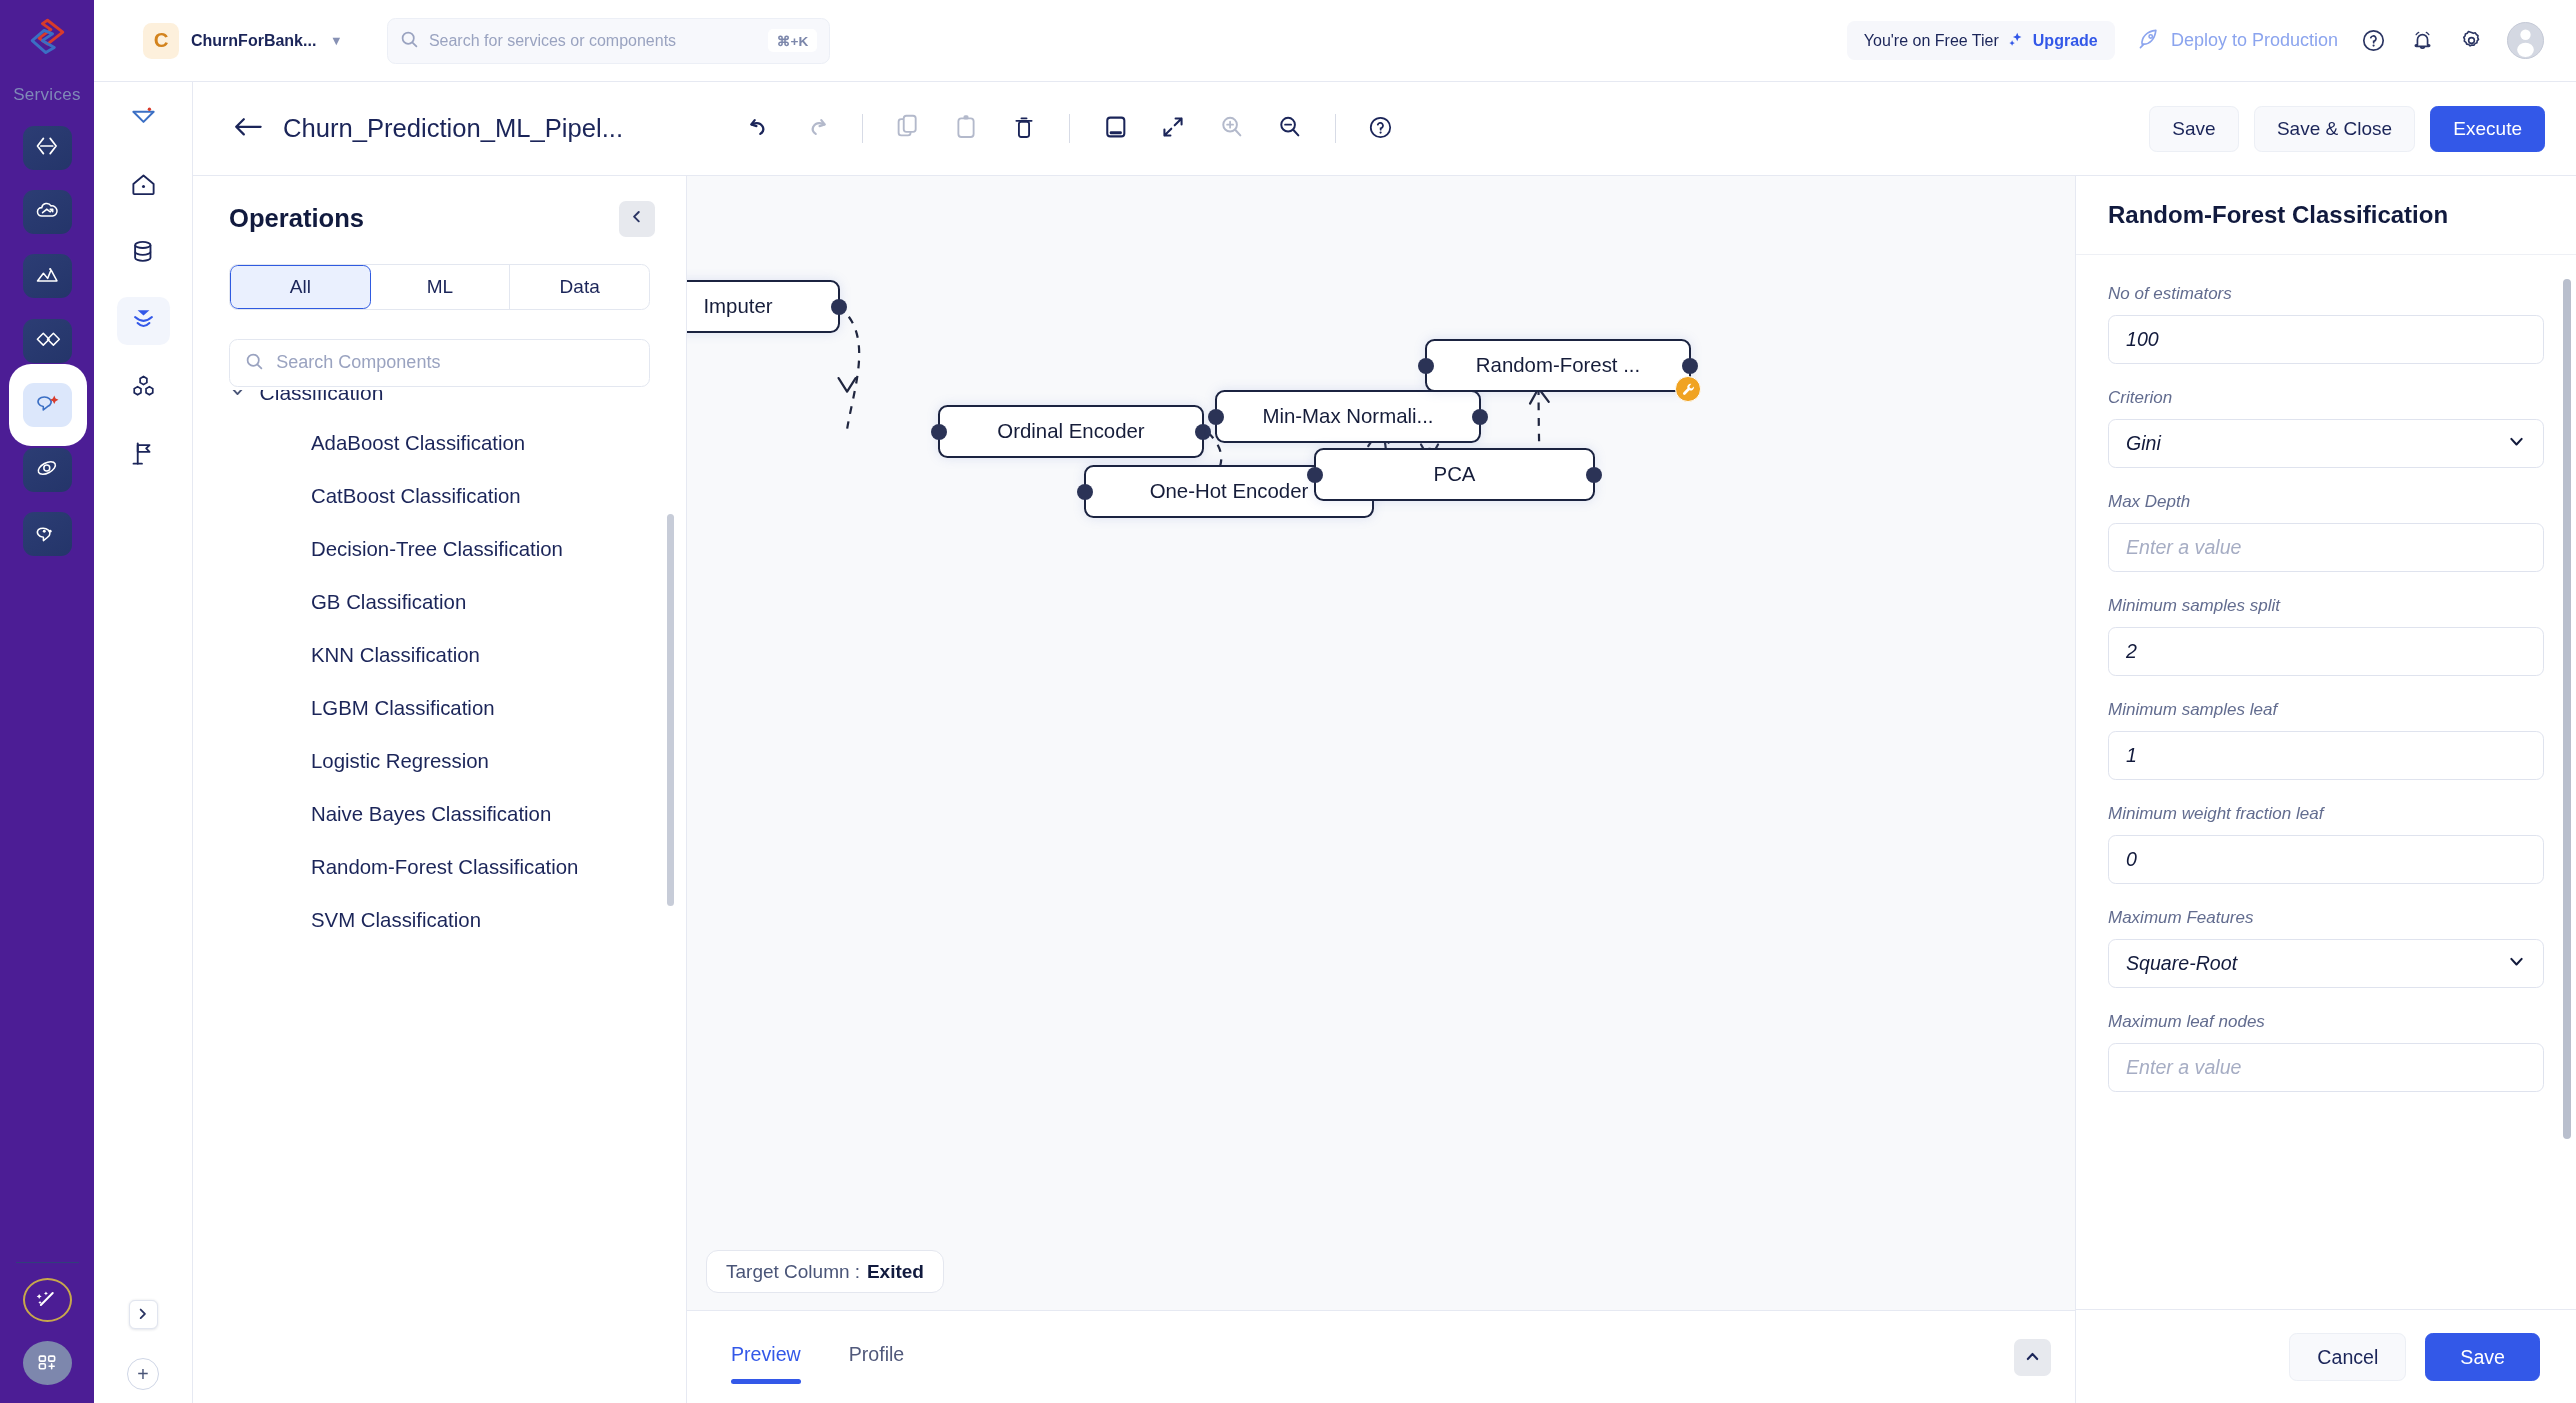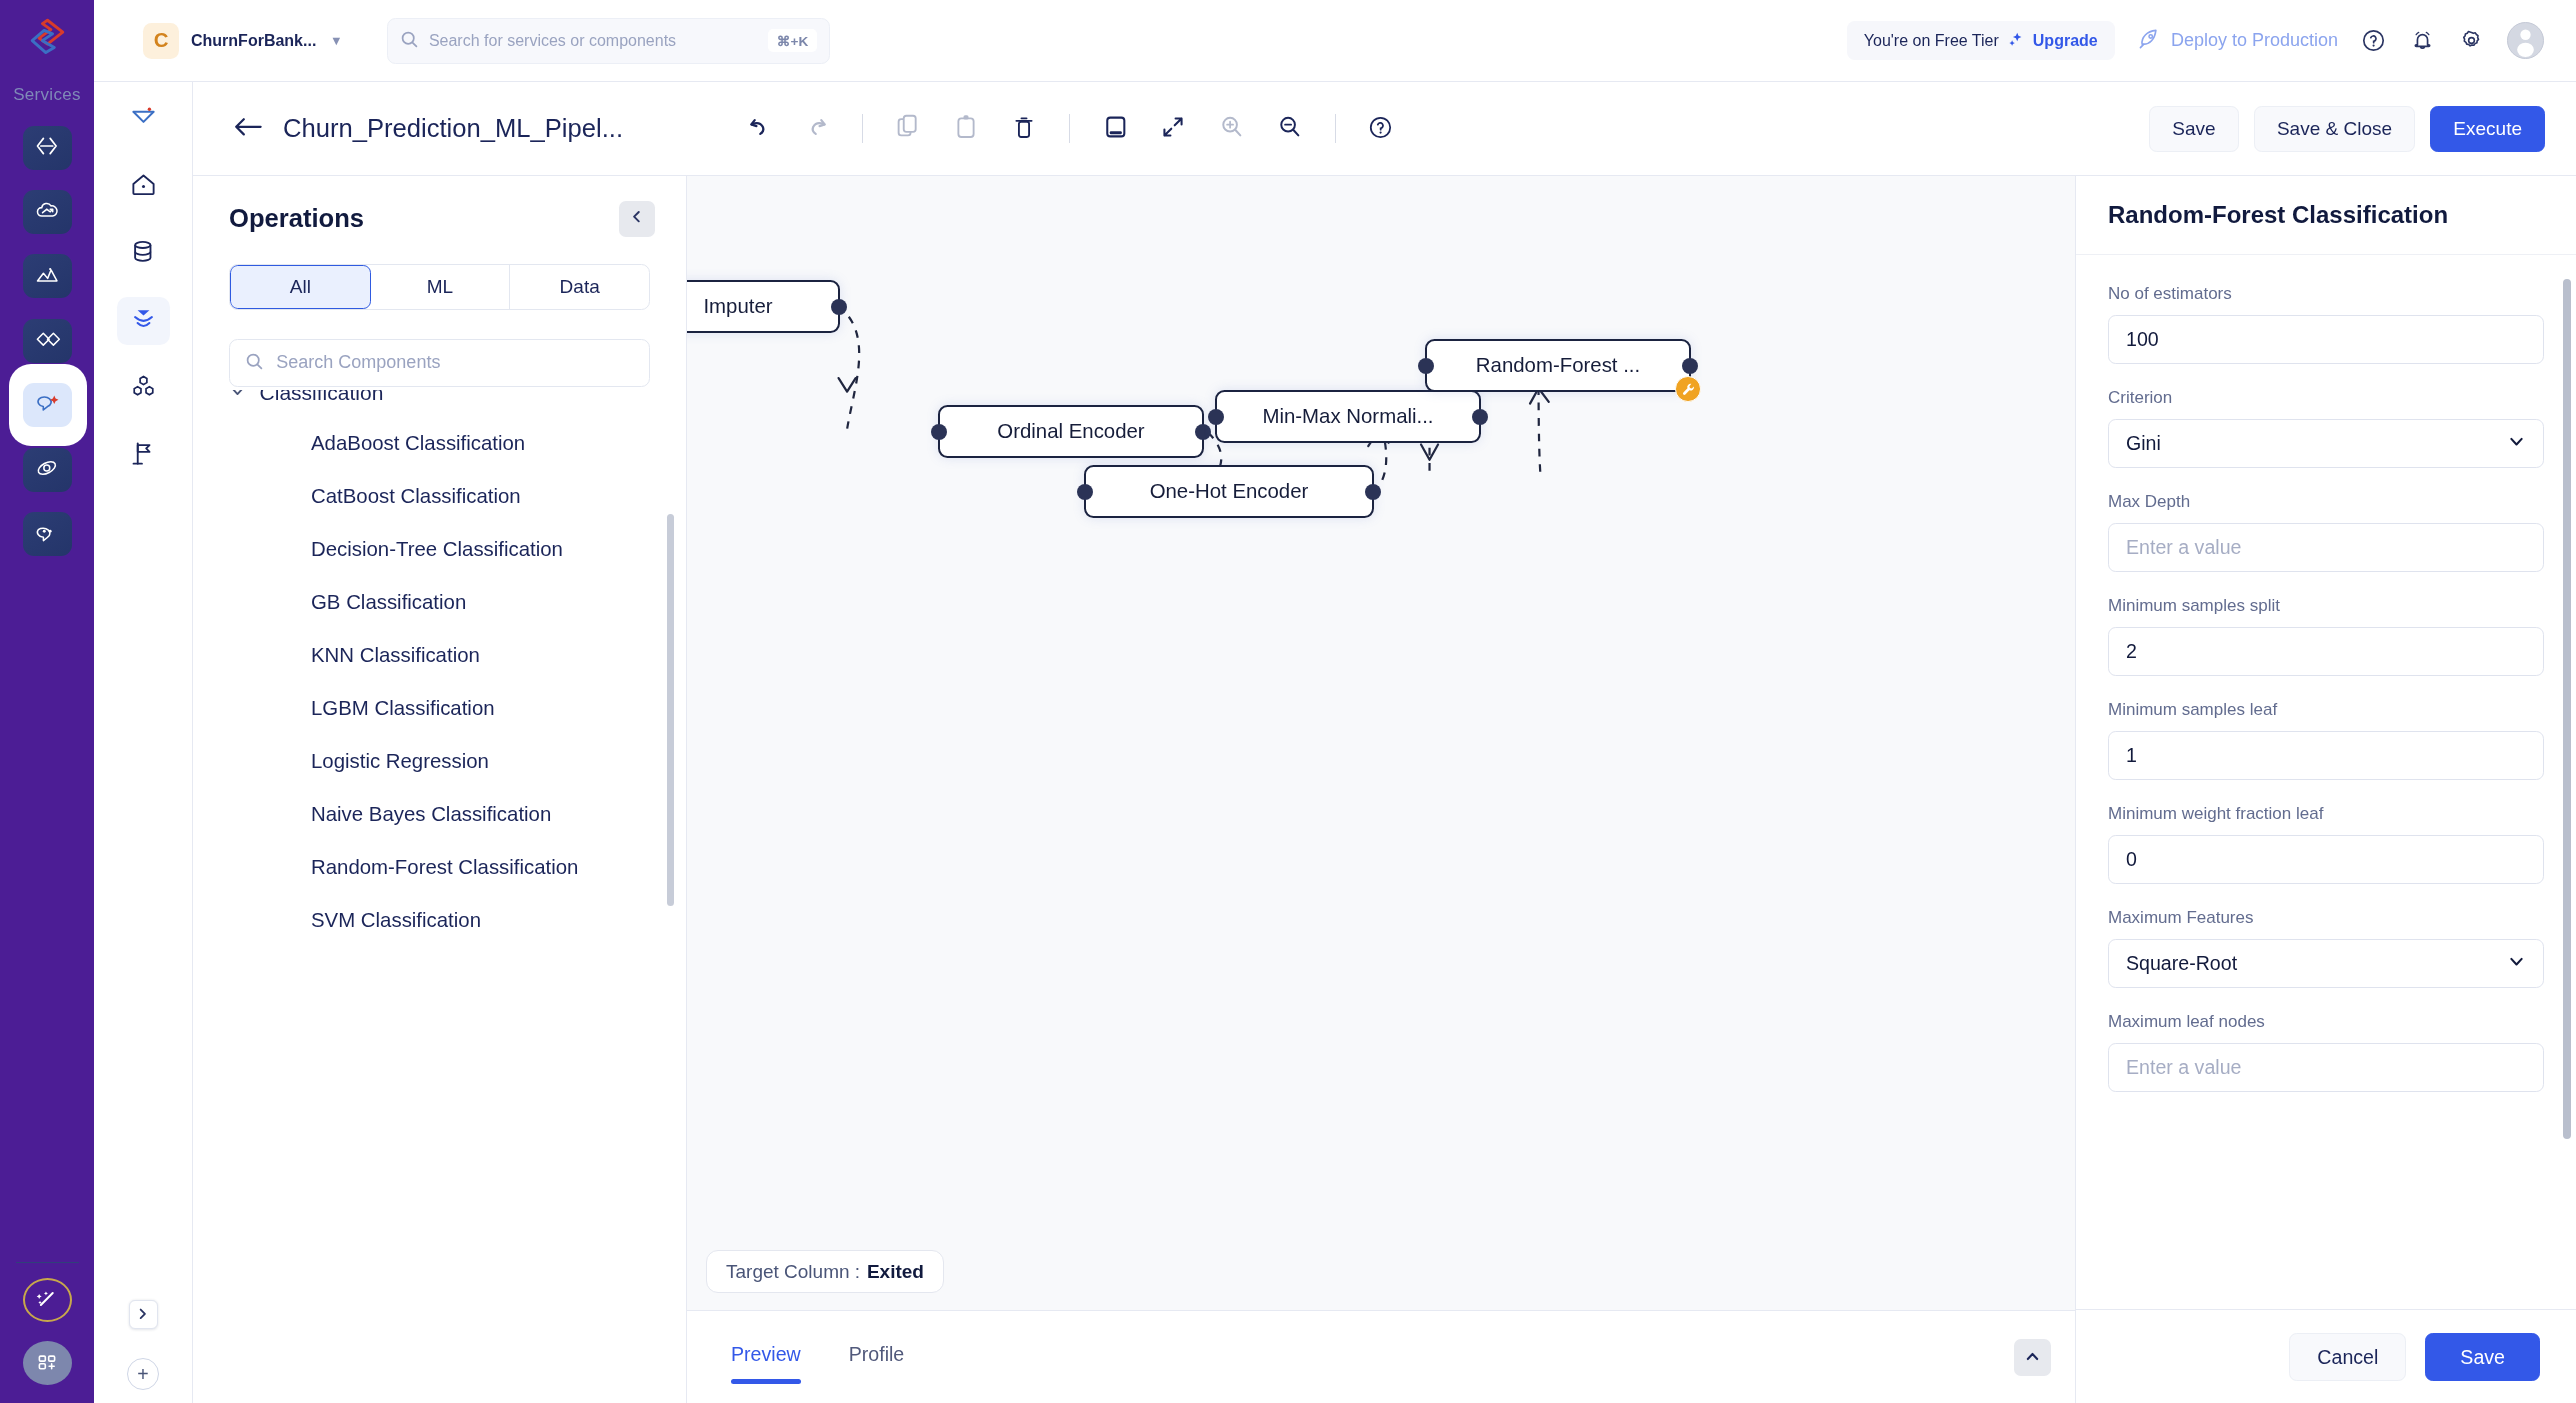--- a/index.html
+++ b/index.html
@@ -282,21 +282,21 @@
   .rpanel {
     position: absolute; right: 0; top: 175px; width: 501px; bottom: 0;
     background: #ffffff; border-left: 0.9px solid #e6e9f2; z-index: 17;
     display: flex; flex-direction: column;
   }
   .rpanel-head {
     height: 80px; display: flex; align-items: center; padding-left: 32px;
     border-bottom: 0.9px solid #eef0f5;
   }
   .rpanel-title { font-size: 24px; font-weight: 700; color: #111a3e; }
-  .rpanel-body { flex: 1 1 auto; padding: 29px 32px 8.5px 32px; position: relative; overflow: hidden; }
+  .rpanel-body { flex: 1 1 auto; padding: 29px 32px 8.5px 32px; position: relative; overflow: hidden; font-style: italic; }
   .field { margin-bottom: 24px; }
   .field-label { font-size: 17px; color: #626c8f; margin-bottom: 11px; }
   .field-input {
     height: 49px; border: 0.9px solid #dfe3ee; border-radius: 7.7px;
     display: flex; align-items: center; padding: 12px 17px;
     font-size: 19.6px; color: #121a3c; background: #fff;
   }
   .field-input.ph { color: #a6adc4; }
   .field-select {
     height: 49px; border: 0.9px solid #dfe3ee; border-radius: 7.7px;
@@ -755,20 +755,25 @@
       <span>One-Hot Encoder</span>
       <span class="port r"></span>
     </div>
 
     <div class="node" style="left:528px; top:215px; width:266px;">
       <span class="port l"></span>
       <span>Min-Max Normali...</span>
       <span class="port r"></span>
     </div>
 
+    <div class="node" style="left:627px; top:273px; width:281px;">
+      <span class="port l"></span>
+      <span>PCA</span>
+      <span class="port r"></span>
+    </div>
 
     <div class="node" style="left:738px; top:164px; width:266px;">
       <span class="port l"></span>
       <span>Random-Forest ...</span>
       <span class="port r"></span>
       <span class="node-badge">
         <svg width="15.3" height="15.3" viewBox="0 0 18 18">
             <path d="M12.2 2.2 a4 4 0 0 0 -4.6 5.3 L2.8 12.3 a1.6 1.6 0 0 0 2.3 2.3 l4.8-4.8 a4 4 0 0 0 5.3-4.6 l-2.5 2.5 l-2.2-.6 l-.6-2.2z" fill="#fff"></path>
           </svg>
       </span>

